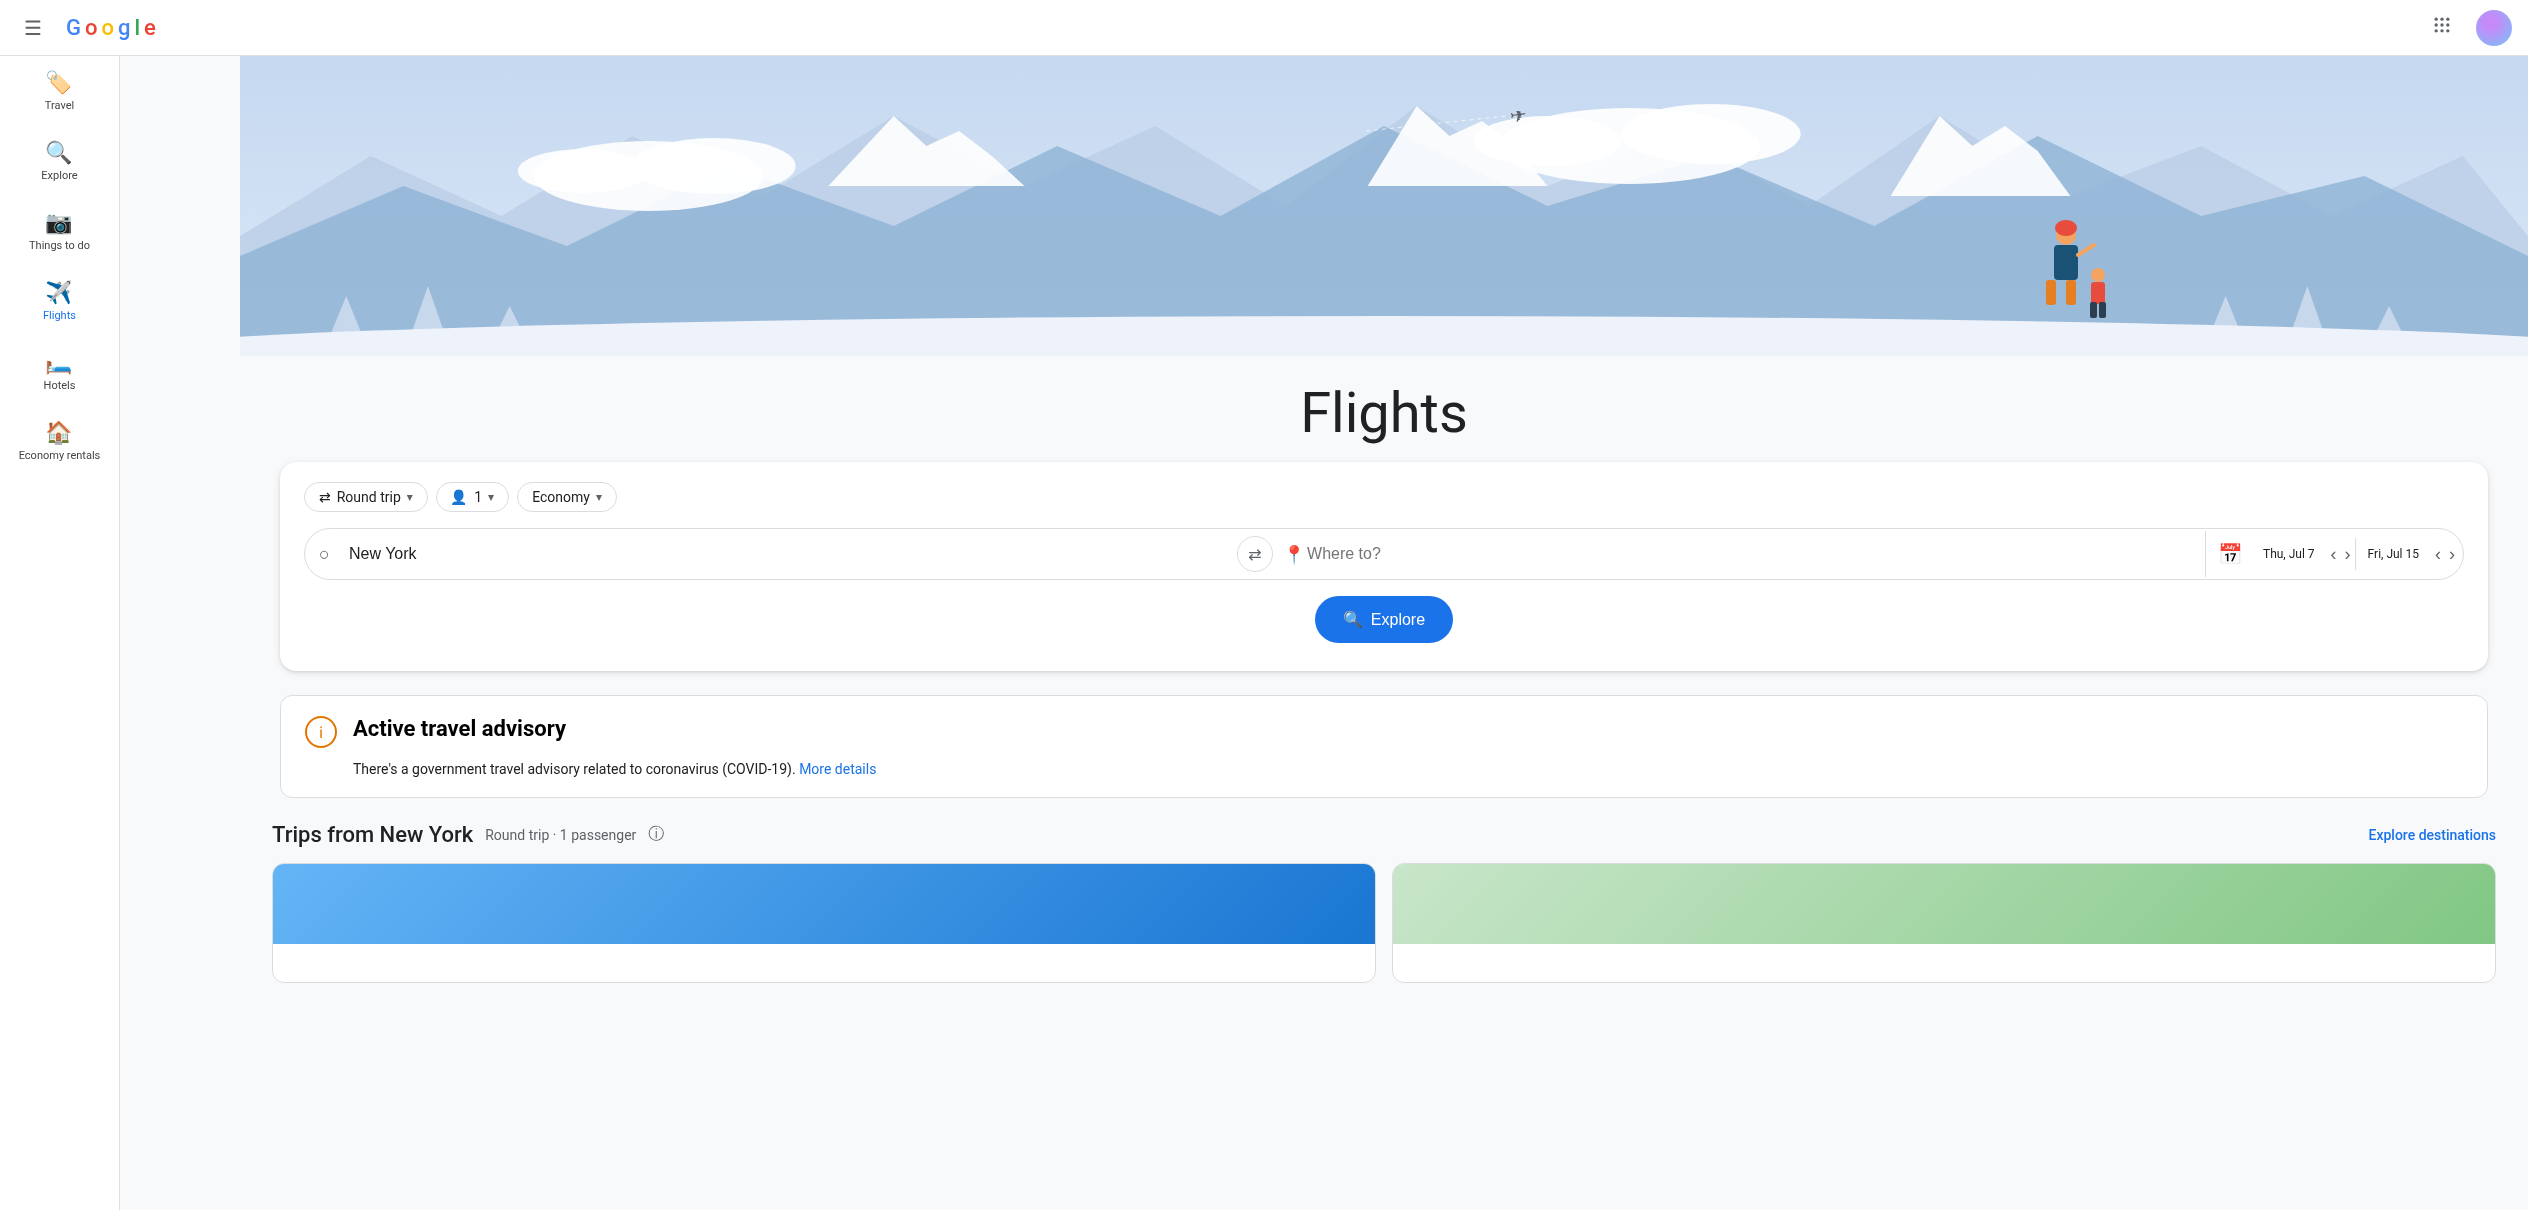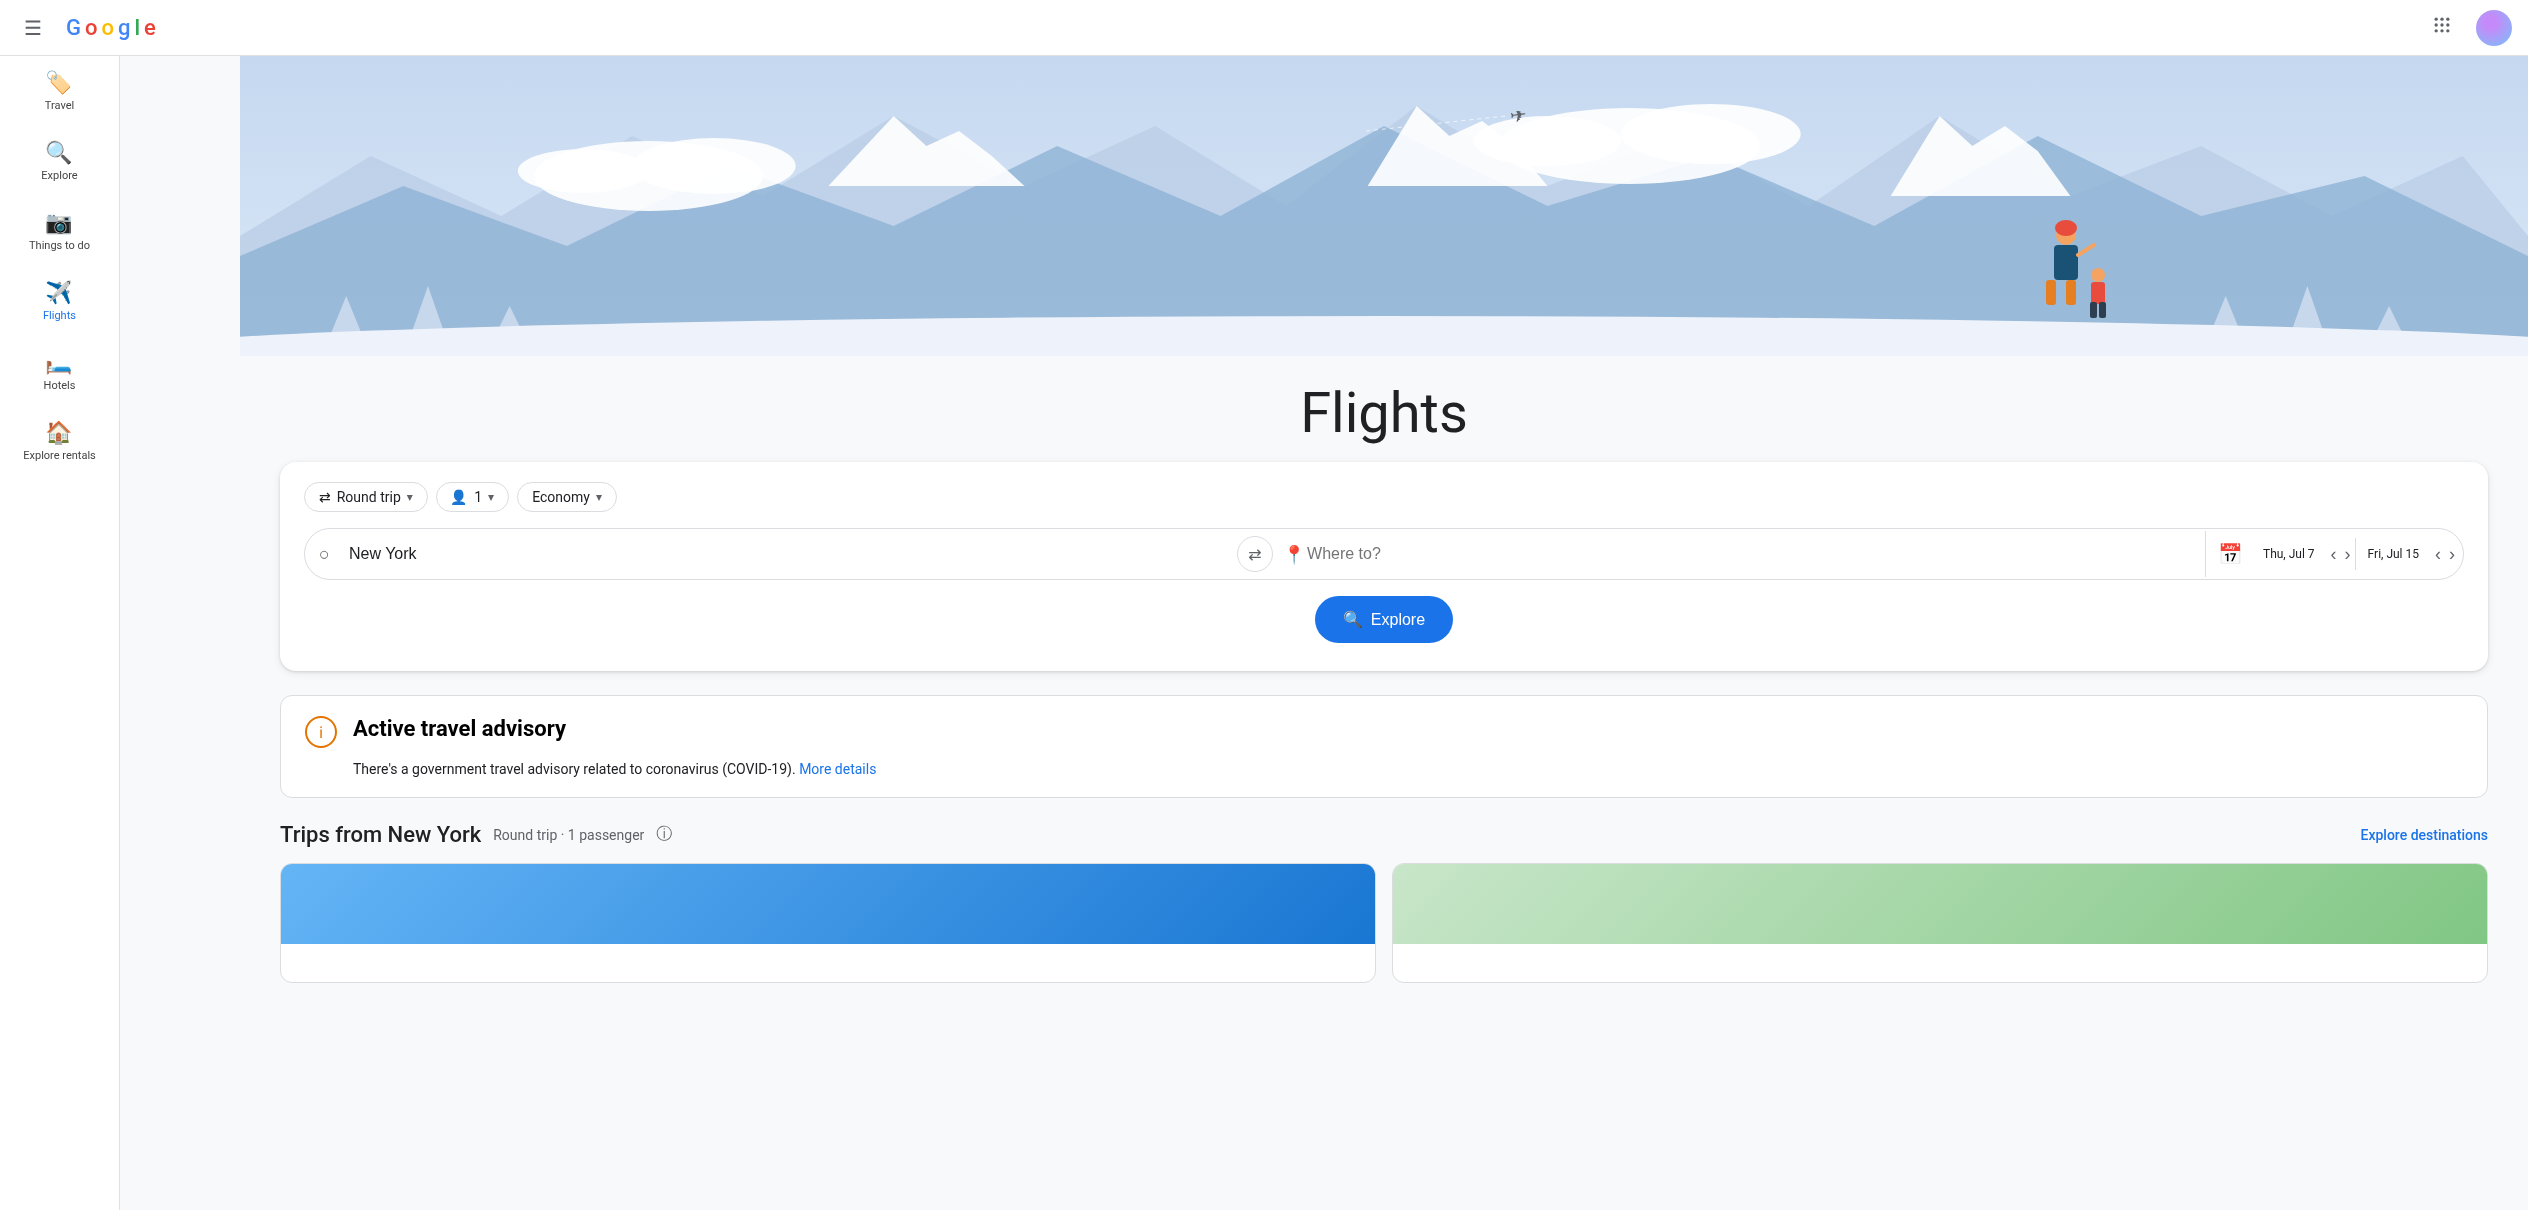--- a/index.html
+++ b/index.html
@@ -267,21 +267,21 @@
       color: #e37400;
       font-size: 16px;
       flex-shrink: 0;
     }
     .advisory-text { font-size: 14px; color: #202124; }
     .advisory-title { font-weight: 700; font-size: 22px; margin-bottom: 20px; }
     .advisory-link { color: #1a73e8; text-decoration: none; cursor: pointer; }
 
     
     .trips-section {
-      margin: 0 40px;
+      margin: 0 32px;
     }
     .trips-header {
       display: flex;
       align-items: center;
       justify-content: space-between;
       margin-bottom: 16px;
     }
     .trips-title-group {
       display: flex;
       align-items: center;
@@ -390,21 +390,21 @@
   <div class="sidebar-item active">
     <span class="icon" style="color:#1a73e8">✈️</span>
     <span class="label" style="color:#1a73e8">Flights</span>
   </div>
   <div class="sidebar-item">
     <span class="icon">🛏️</span>
     <span class="label">Hotels</span>
   </div>
   <div class="sidebar-item">
     <span class="icon">🏠</span>
-    <span class="label" style="text-align:center">Explore rentals</span>
+    <span class="label" style="text-align:center">Economy rentals</span>
   </div>
 </div>
 
 <div class="main">
 
   <div class="hero">
     <svg class="hero-svg" viewBox="0 0 1400 300" xmlns="http://www.w3.org/2000/svg" preserveAspectRatio="none">
 
       <defs>
         <linearGradient id="skyGrad" x1="0" y1="0" x2="0" y2="1">

